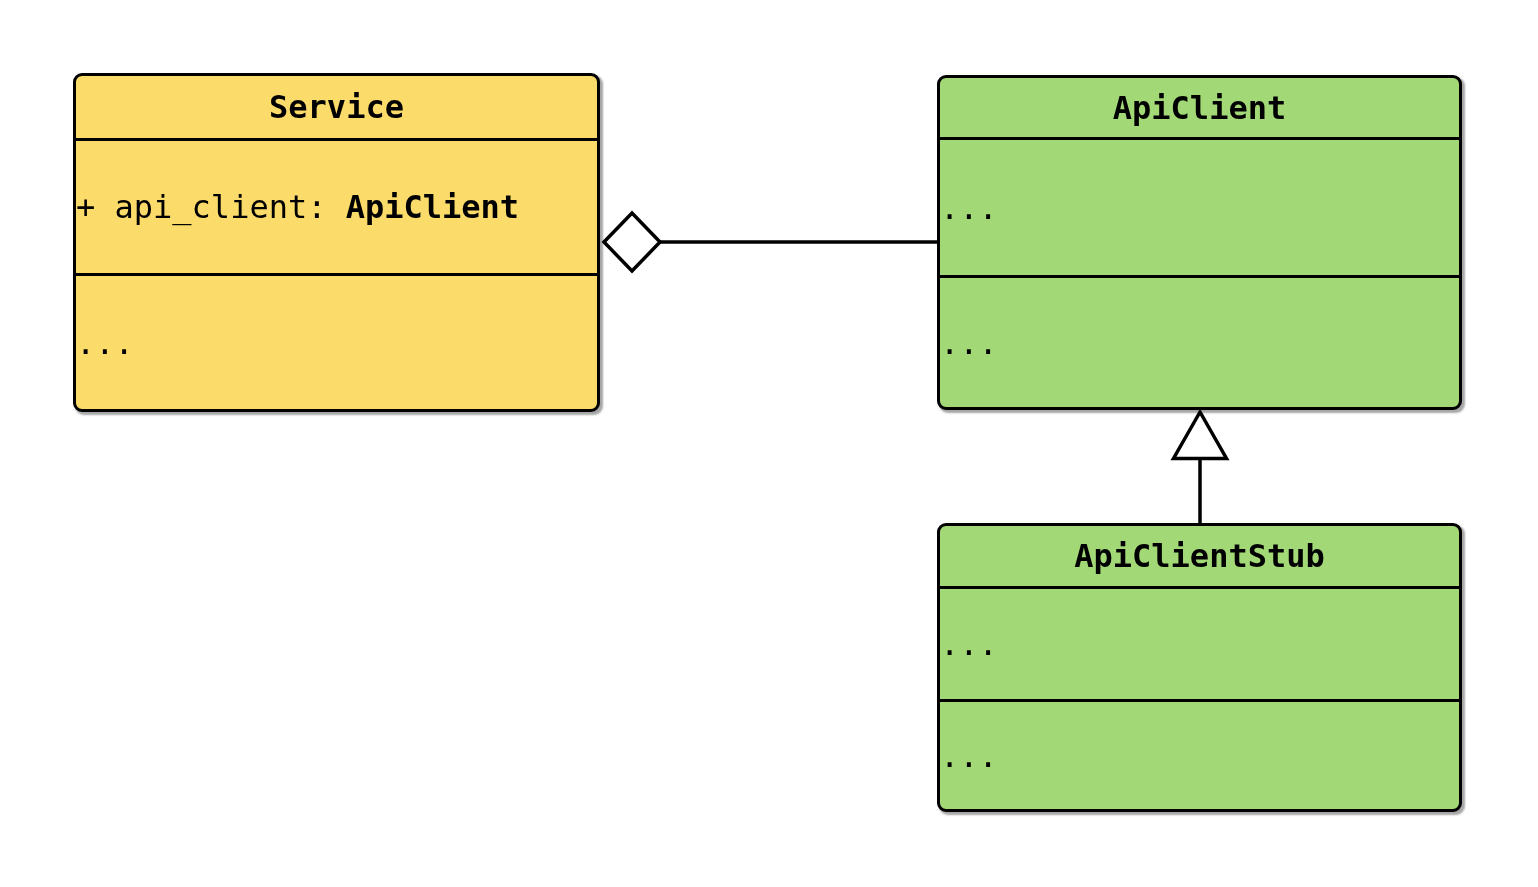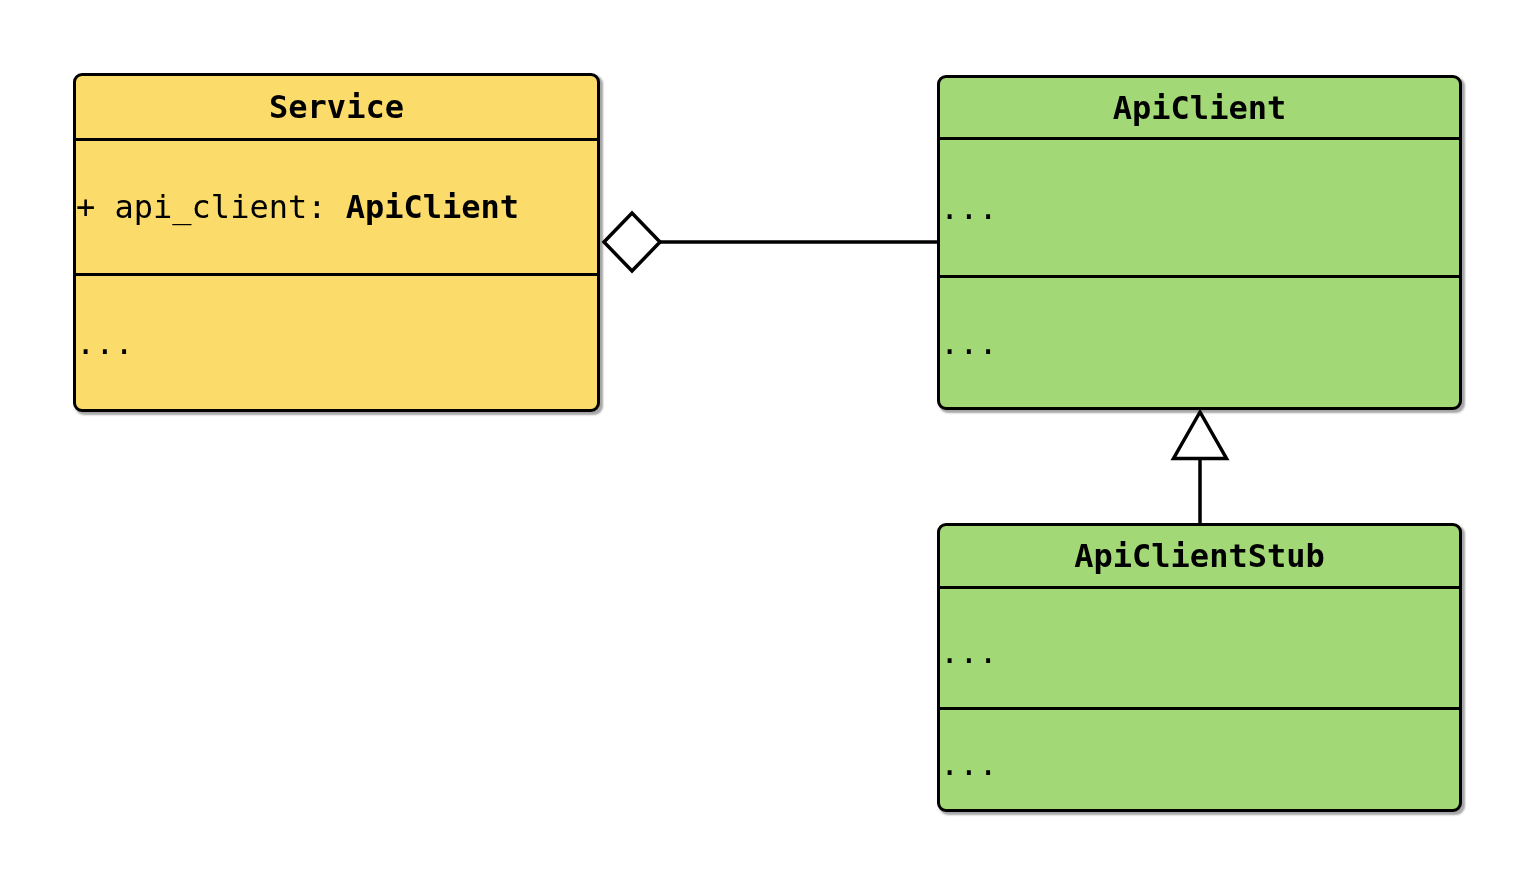--- a/index.html
+++ b/index.html
@@ -68,21 +68,21 @@
     <div class="uml-section" style="height:135px;"><span>+ api_client: </span><span class="bold">ApiClient</span></div>
     <div class="uml-section last">...</div>
   </div>
 
   <div class="uml-class" style="left: 937px; top: 75px; width: 525px; height: 335px; background-color: rgb(163, 216, 119);">
     <div class="uml-title" style="height:62px;">ApiClient</div>
     <div class="uml-section" style="height:138px;">...</div>
     <div class="uml-section last">...</div>
   </div>
 
-  <div class="uml-class" style="left: 937px; top: 523px; width: 525px; height: 289px; background-color: rgb(163, 216, 119); gap: 8px;">
+  <div class="uml-class" style="left: 937px; top: 523px; width: 525px; height: 289px; background-color: rgb(163, 216, 119);">
     <div class="uml-title" style="height:63px;">ApiClientStub</div>
     <div class="uml-section" style="height:113px;">...</div>
     <div class="uml-section last">...</div>
   </div>
 
   <svg class="connectors" viewBox="0 0 1538 887">
 
     <line x1="658" y1="242" x2="938" y2="242" stroke="#000000" stroke-width="3.5"></line>
     <polygon points="604,242 632,213 660,242 632,271" fill="#ffffff" stroke="#000000" stroke-width="3.5" stroke-linejoin="miter"></polygon>
 

